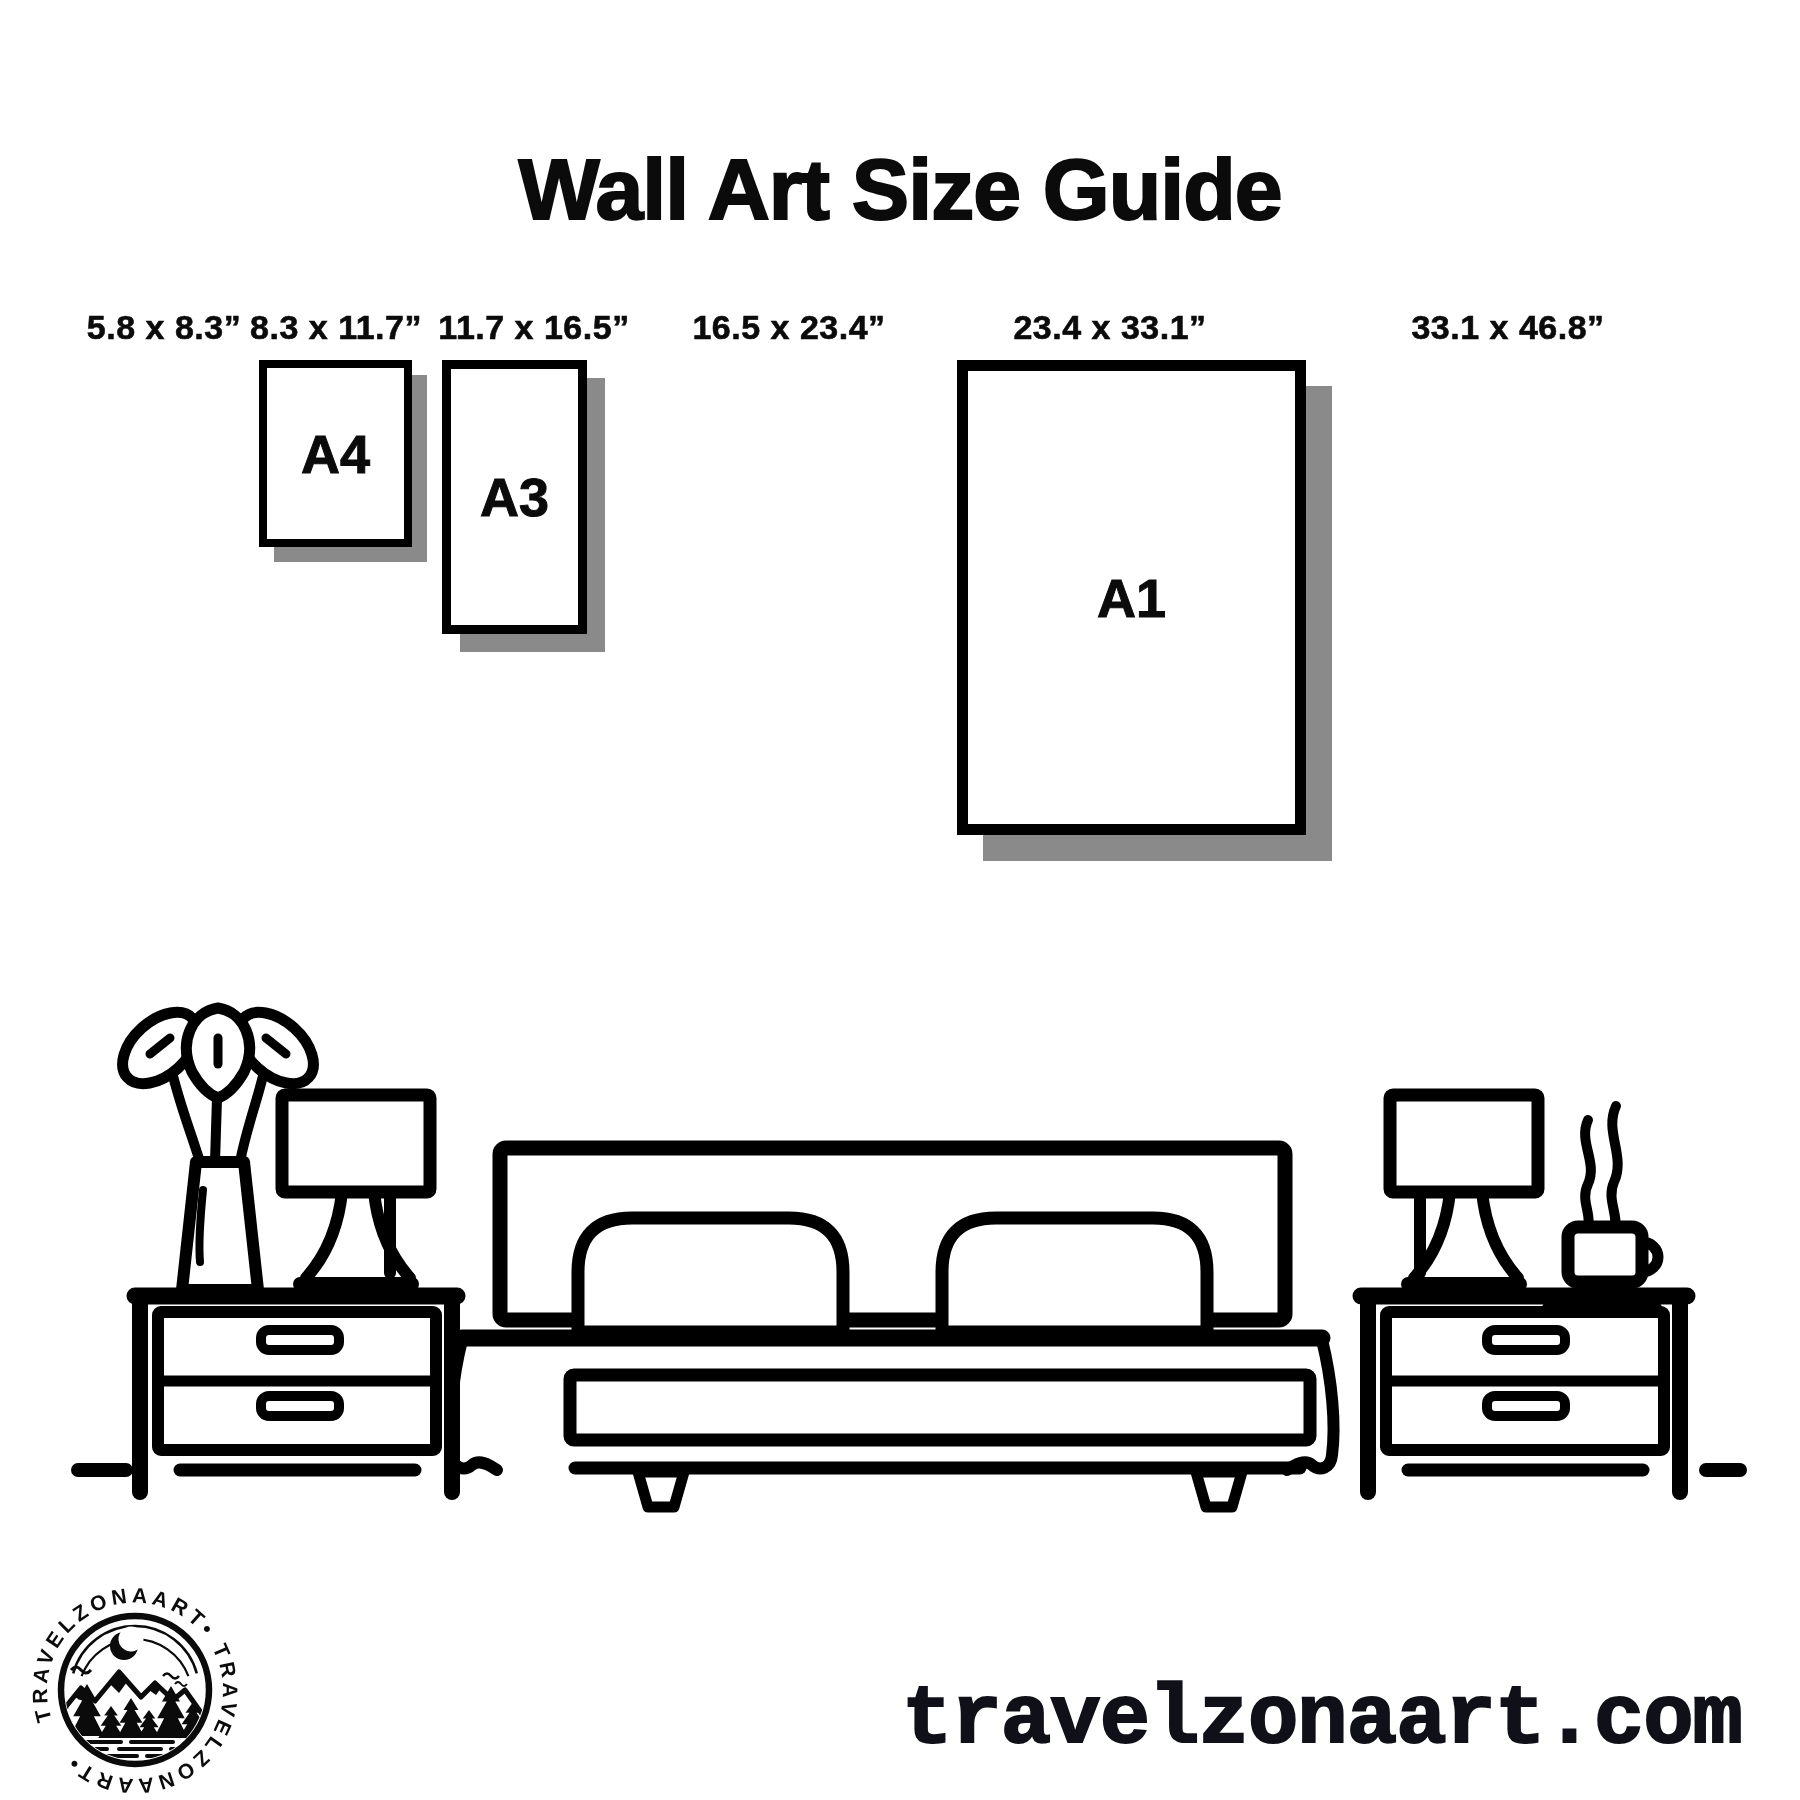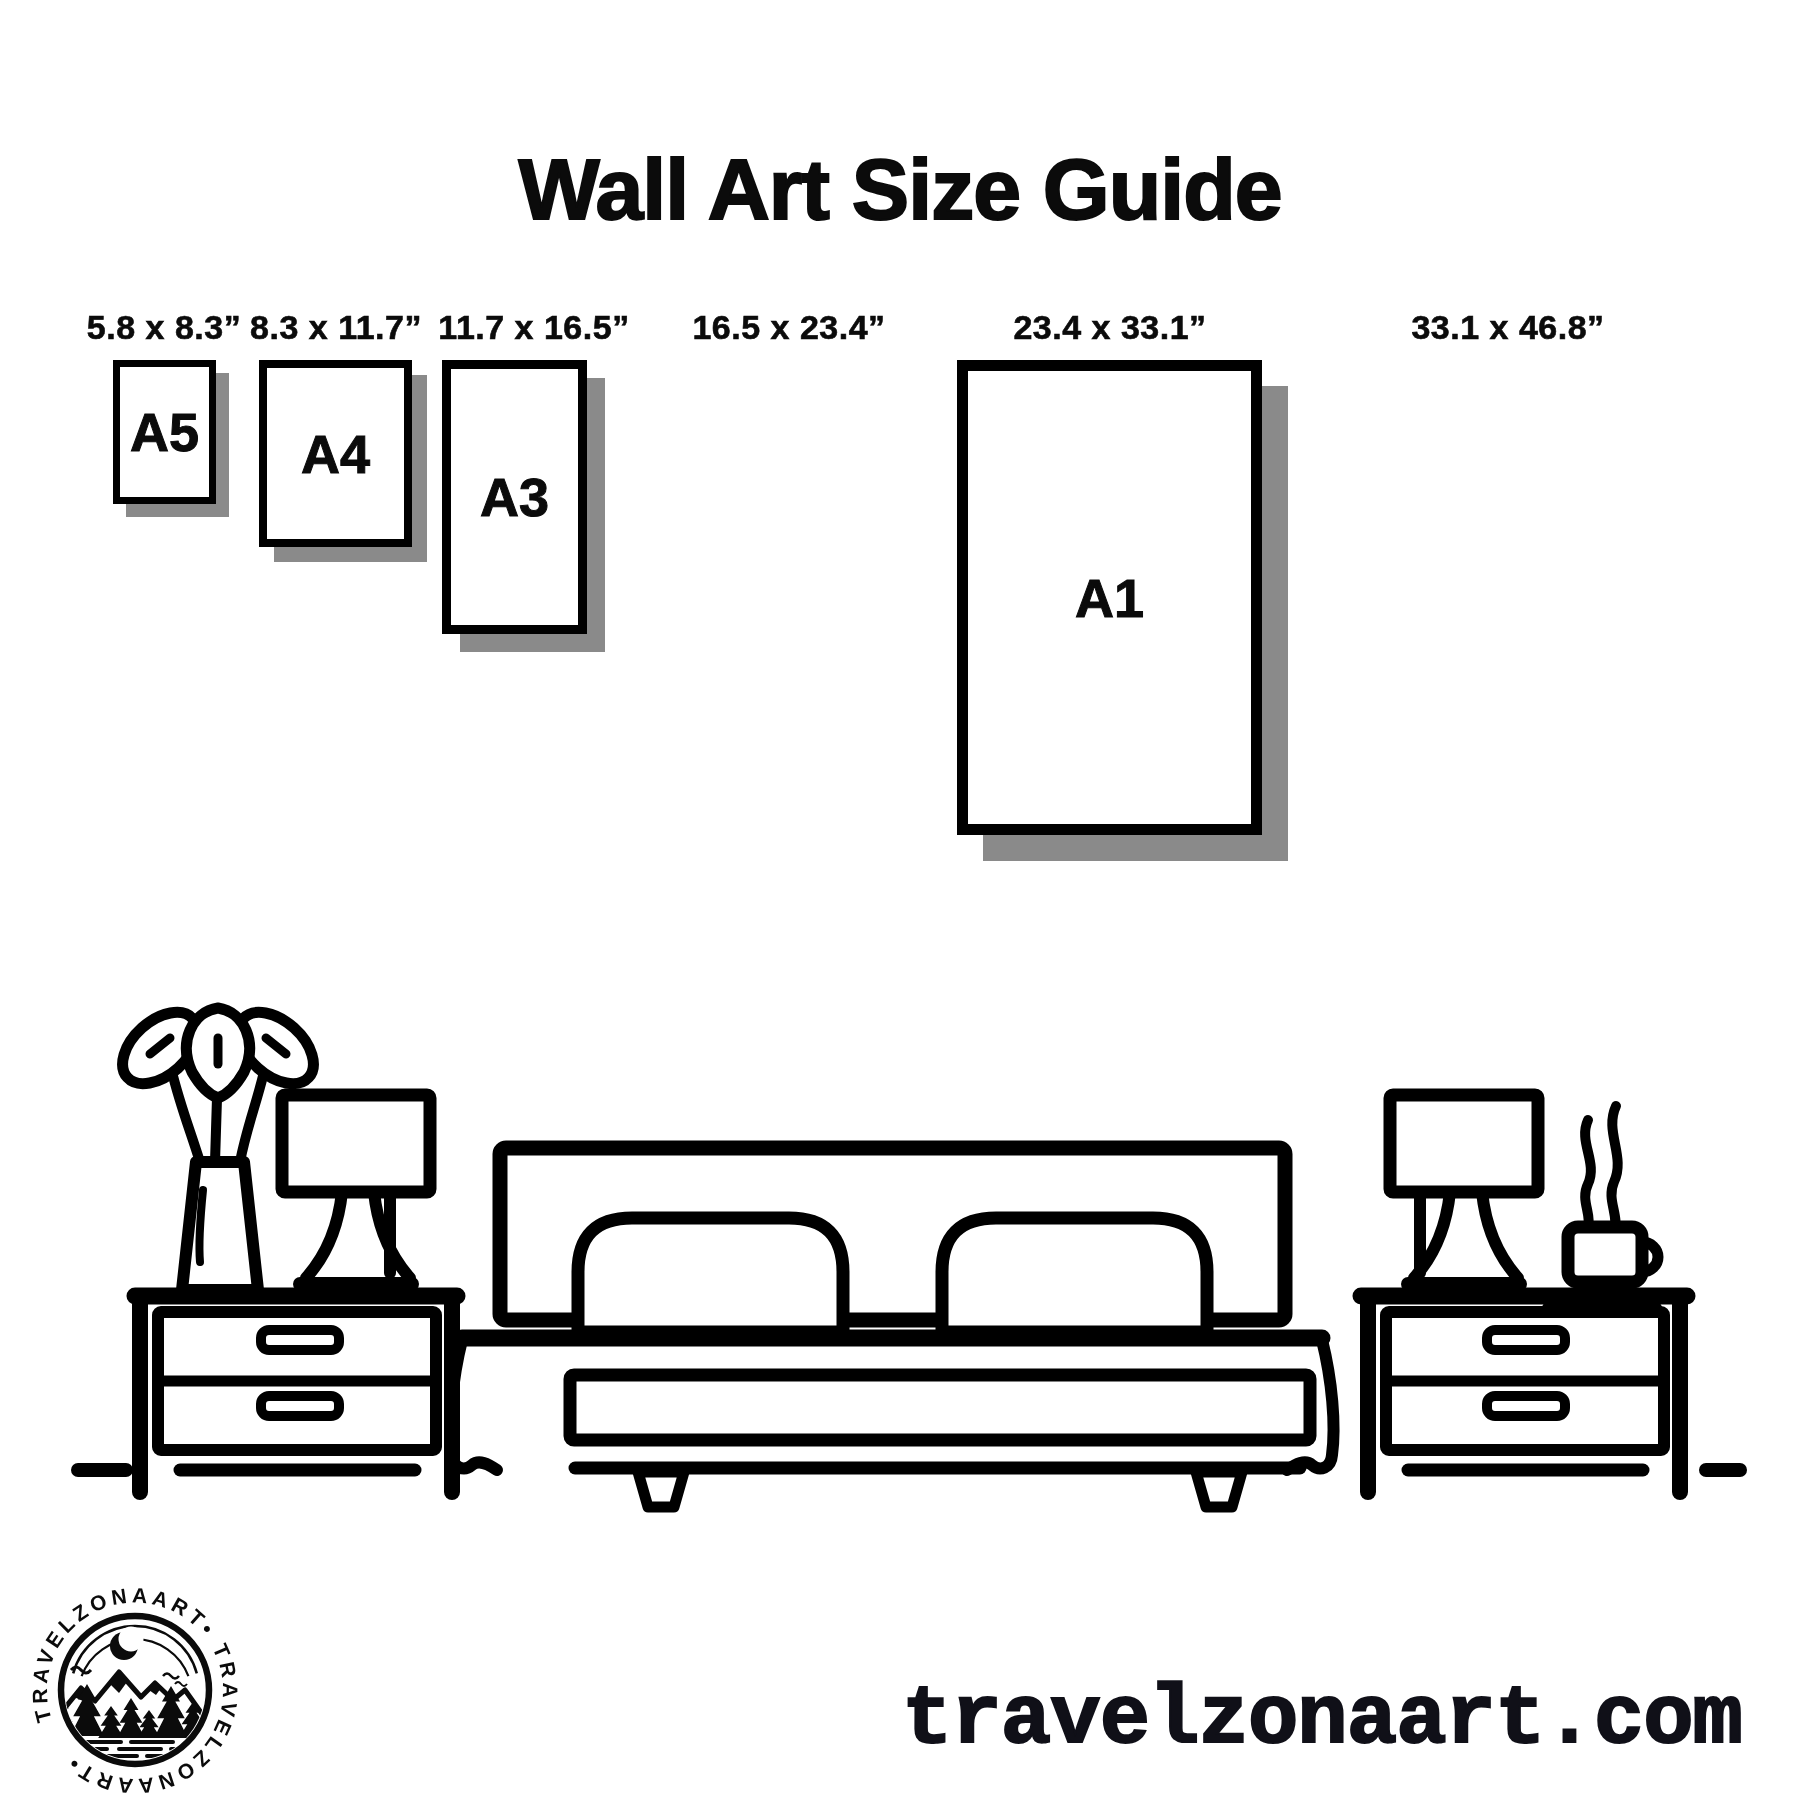--- a/index.html
+++ b/index.html
@@ -23,21 +23,21 @@
   
   .frame{
     position:absolute;top:340px;background:#fff;border-style:solid;border-color:#000;
     box-sizing:border-box;display:flex;align-items:center;justify-content:center;
   }
   .frame .fl{font-size:54px;font-weight:700;color:#0b0b0b;-webkit-text-stroke:1px #0b0b0b;}
   .f-a5{left:113px;width:103px;height:144px;border-width:7px;box-shadow:13px 13px 0 #8a8a8a}
   .f-a4{left:259px;width:153px;height:187px;border-width:8px;box-shadow:15px 15px 0 #8a8a8a}
   .f-a3{left:442px;width:145px;height:274px;border-width:9px;box-shadow:18px 18px 0 #8a8a8a}
   .f-a2{left:664px;width:249px;height:354px;border-width:10px;box-shadow:22px 22px 0 #8a8a8a}
-  .f-a1{left:957px;width:305px;height:475px;border-width:11px;box-shadow:26px 26px 0 #8a8a8a}
+  .f-a1{left:957px;width:349px;height:475px;border-width:11px;box-shadow:26px 26px 0 #8a8a8a}
   .f-a0{left:1317px;width:382px;height:614px;border-width:12px;box-shadow:32px 32px 0 #8a8a8a}
   
   .scene{position:absolute;left:0;top:980px;width:1800px;height:520px;}
   .logo{position:absolute;left:25px;top:1556px;width:220px;height:228px;}
   .ring-text{font-family:"Liberation Sans",sans-serif;font-size:21px;font-weight:700;letter-spacing:4.2px;fill:#0b0b0b;}
   
   .website{
     position:absolute;top:1652px;right:58px;
     font-size:84px;font-weight:700;letter-spacing:-1px;color:#101018;
     -webkit-text-stroke:2px #101018;white-space:nowrap;font-family:Liberation Mono, monospace;
@@ -50,23 +50,20 @@
 
   <h1 class="title">Wall Art Size Guide</h1>
 
   <div class="dim d-a5">5.8 x 8.3”</div>
   <div class="dim d-a4">8.3 x 11.7”</div>
   <div class="dim d-a3">11.7 x 16.5”</div>
   <div class="dim d-a2">16.5 x 23.4”</div>
   <div class="dim d-a1">23.4 x 33.1”</div>
   <div class="dim d-a0">33.1 x 46.8”</div>
 
-  <div class="frame f-a5">
-      <span class="fl">A5</span>
-    </div>
   <div class="frame f-a4">
       <span class="fl">A4</span>
     </div>
   <div class="frame f-a3">
       <span class="fl">A3</span>
     </div>
   <div class="frame f-a1">
       <span class="fl">A1</span>
     </div>
 

